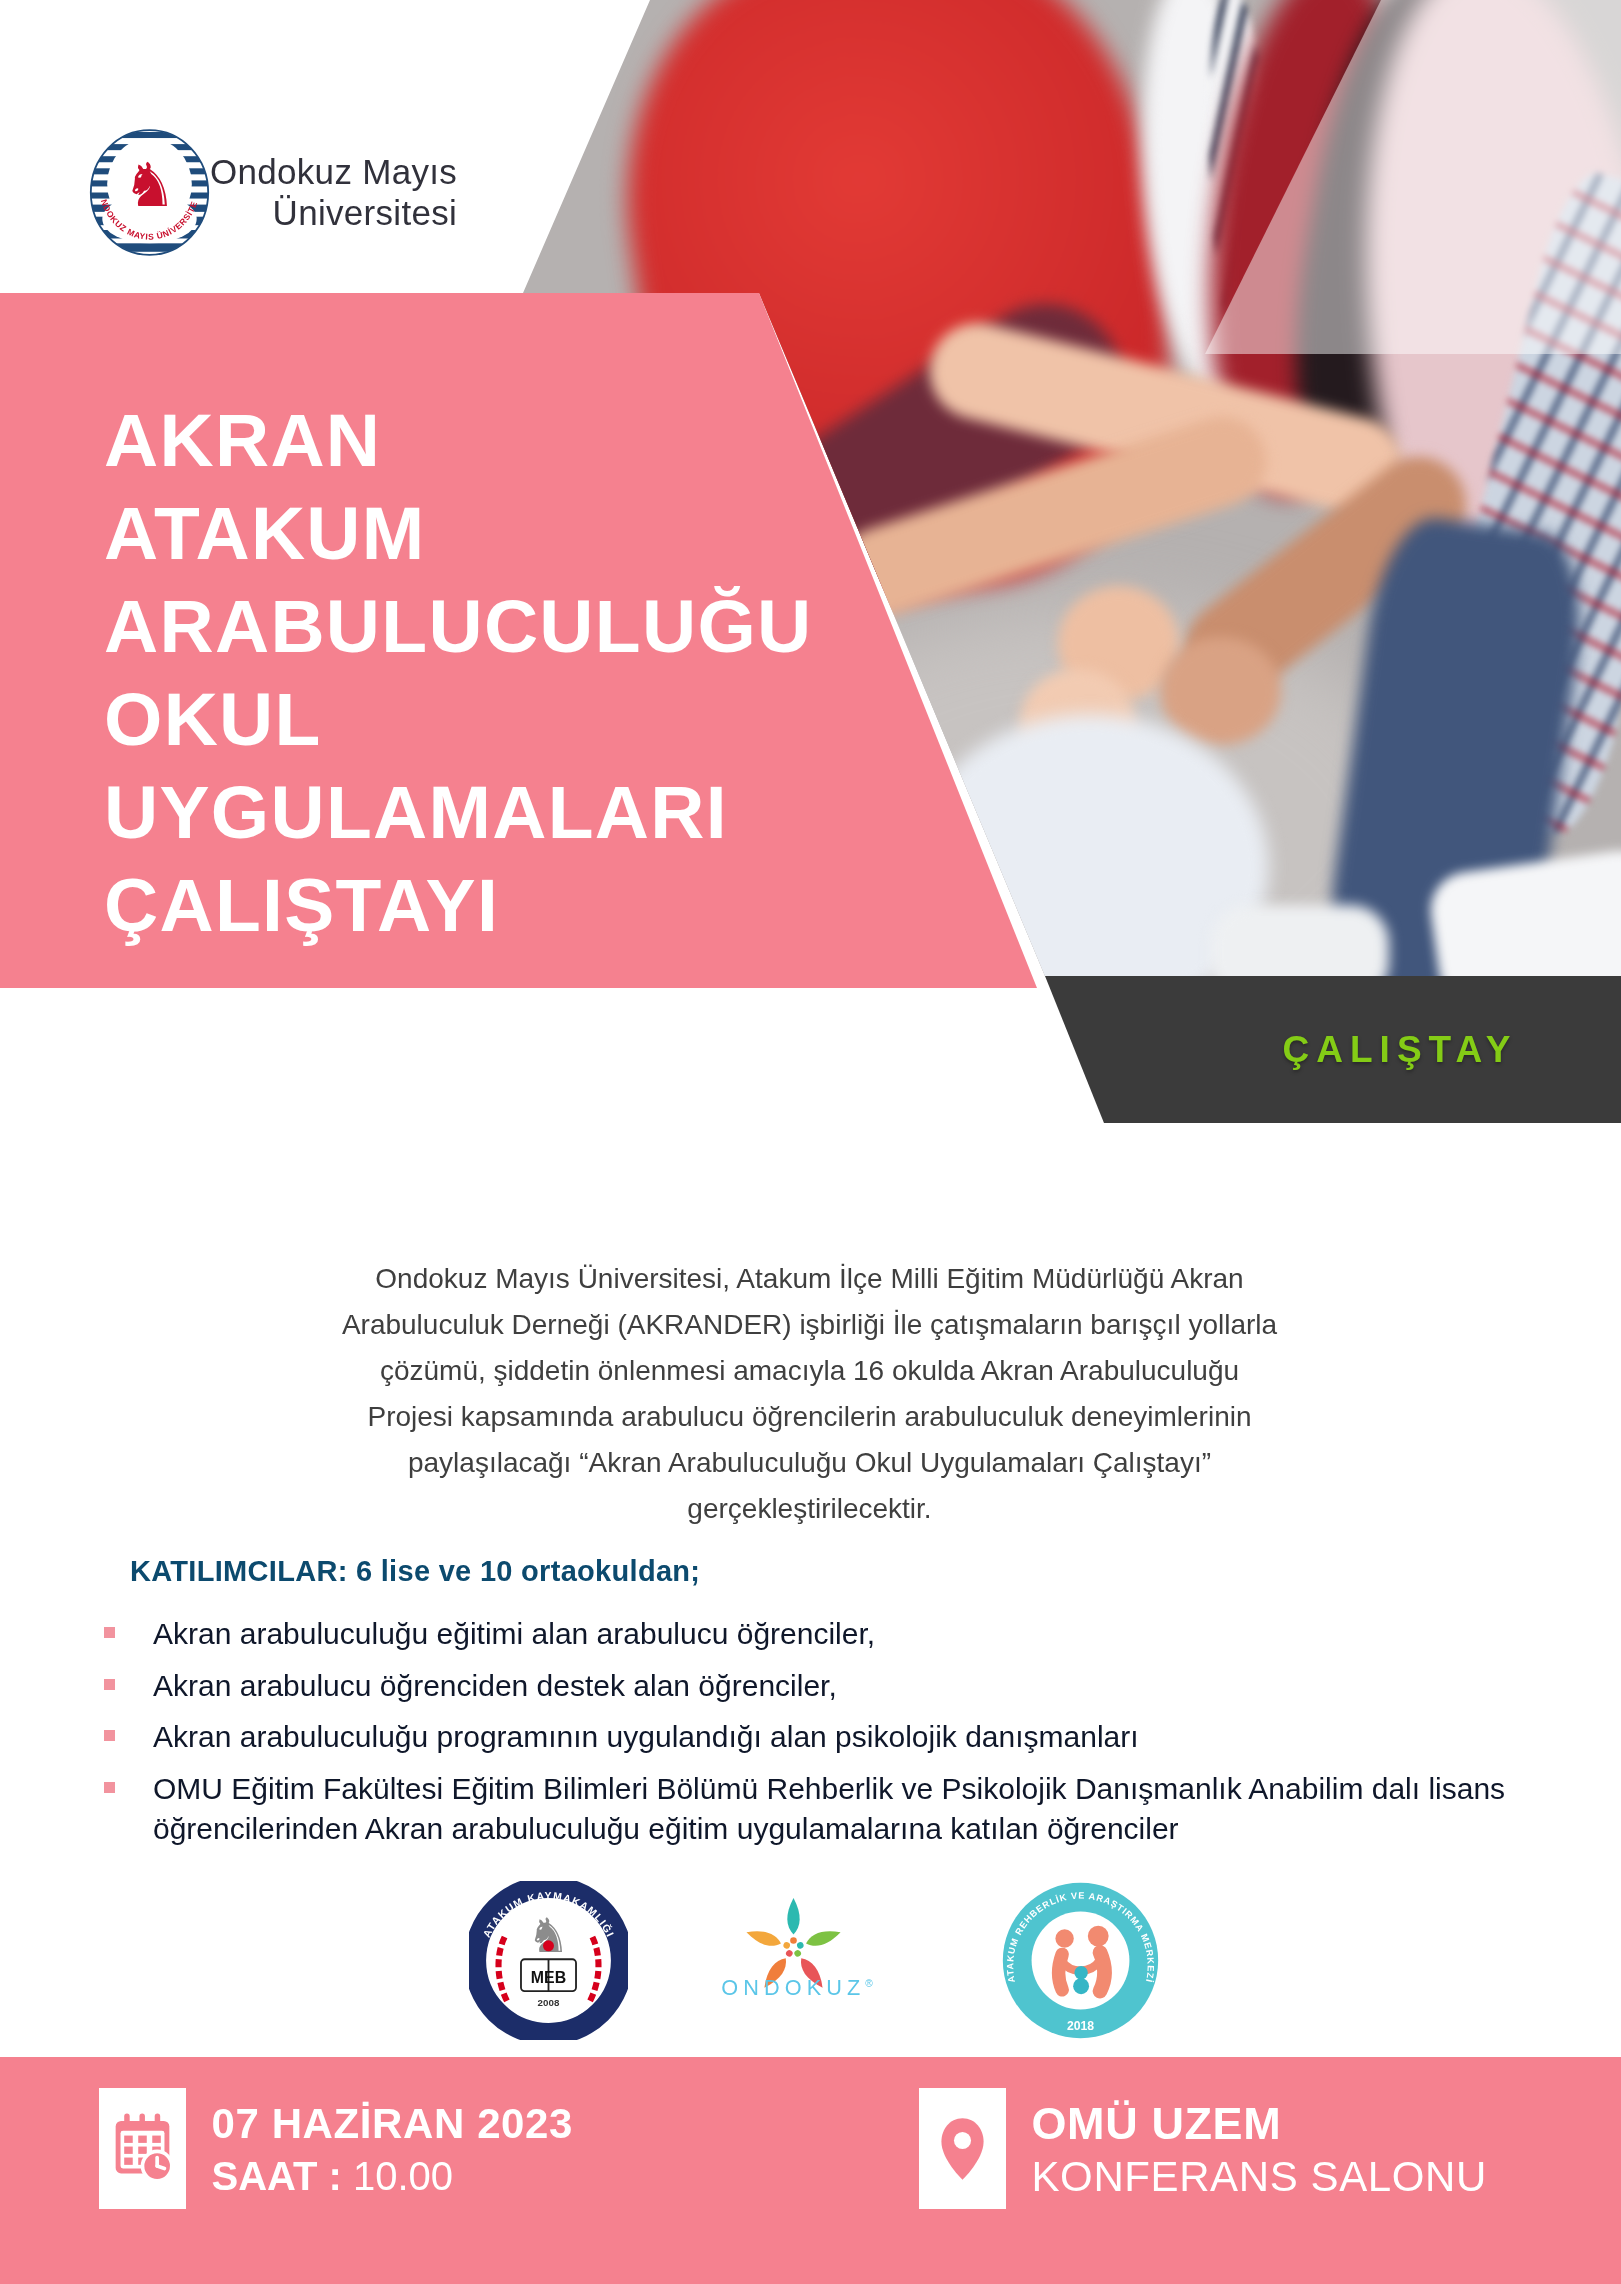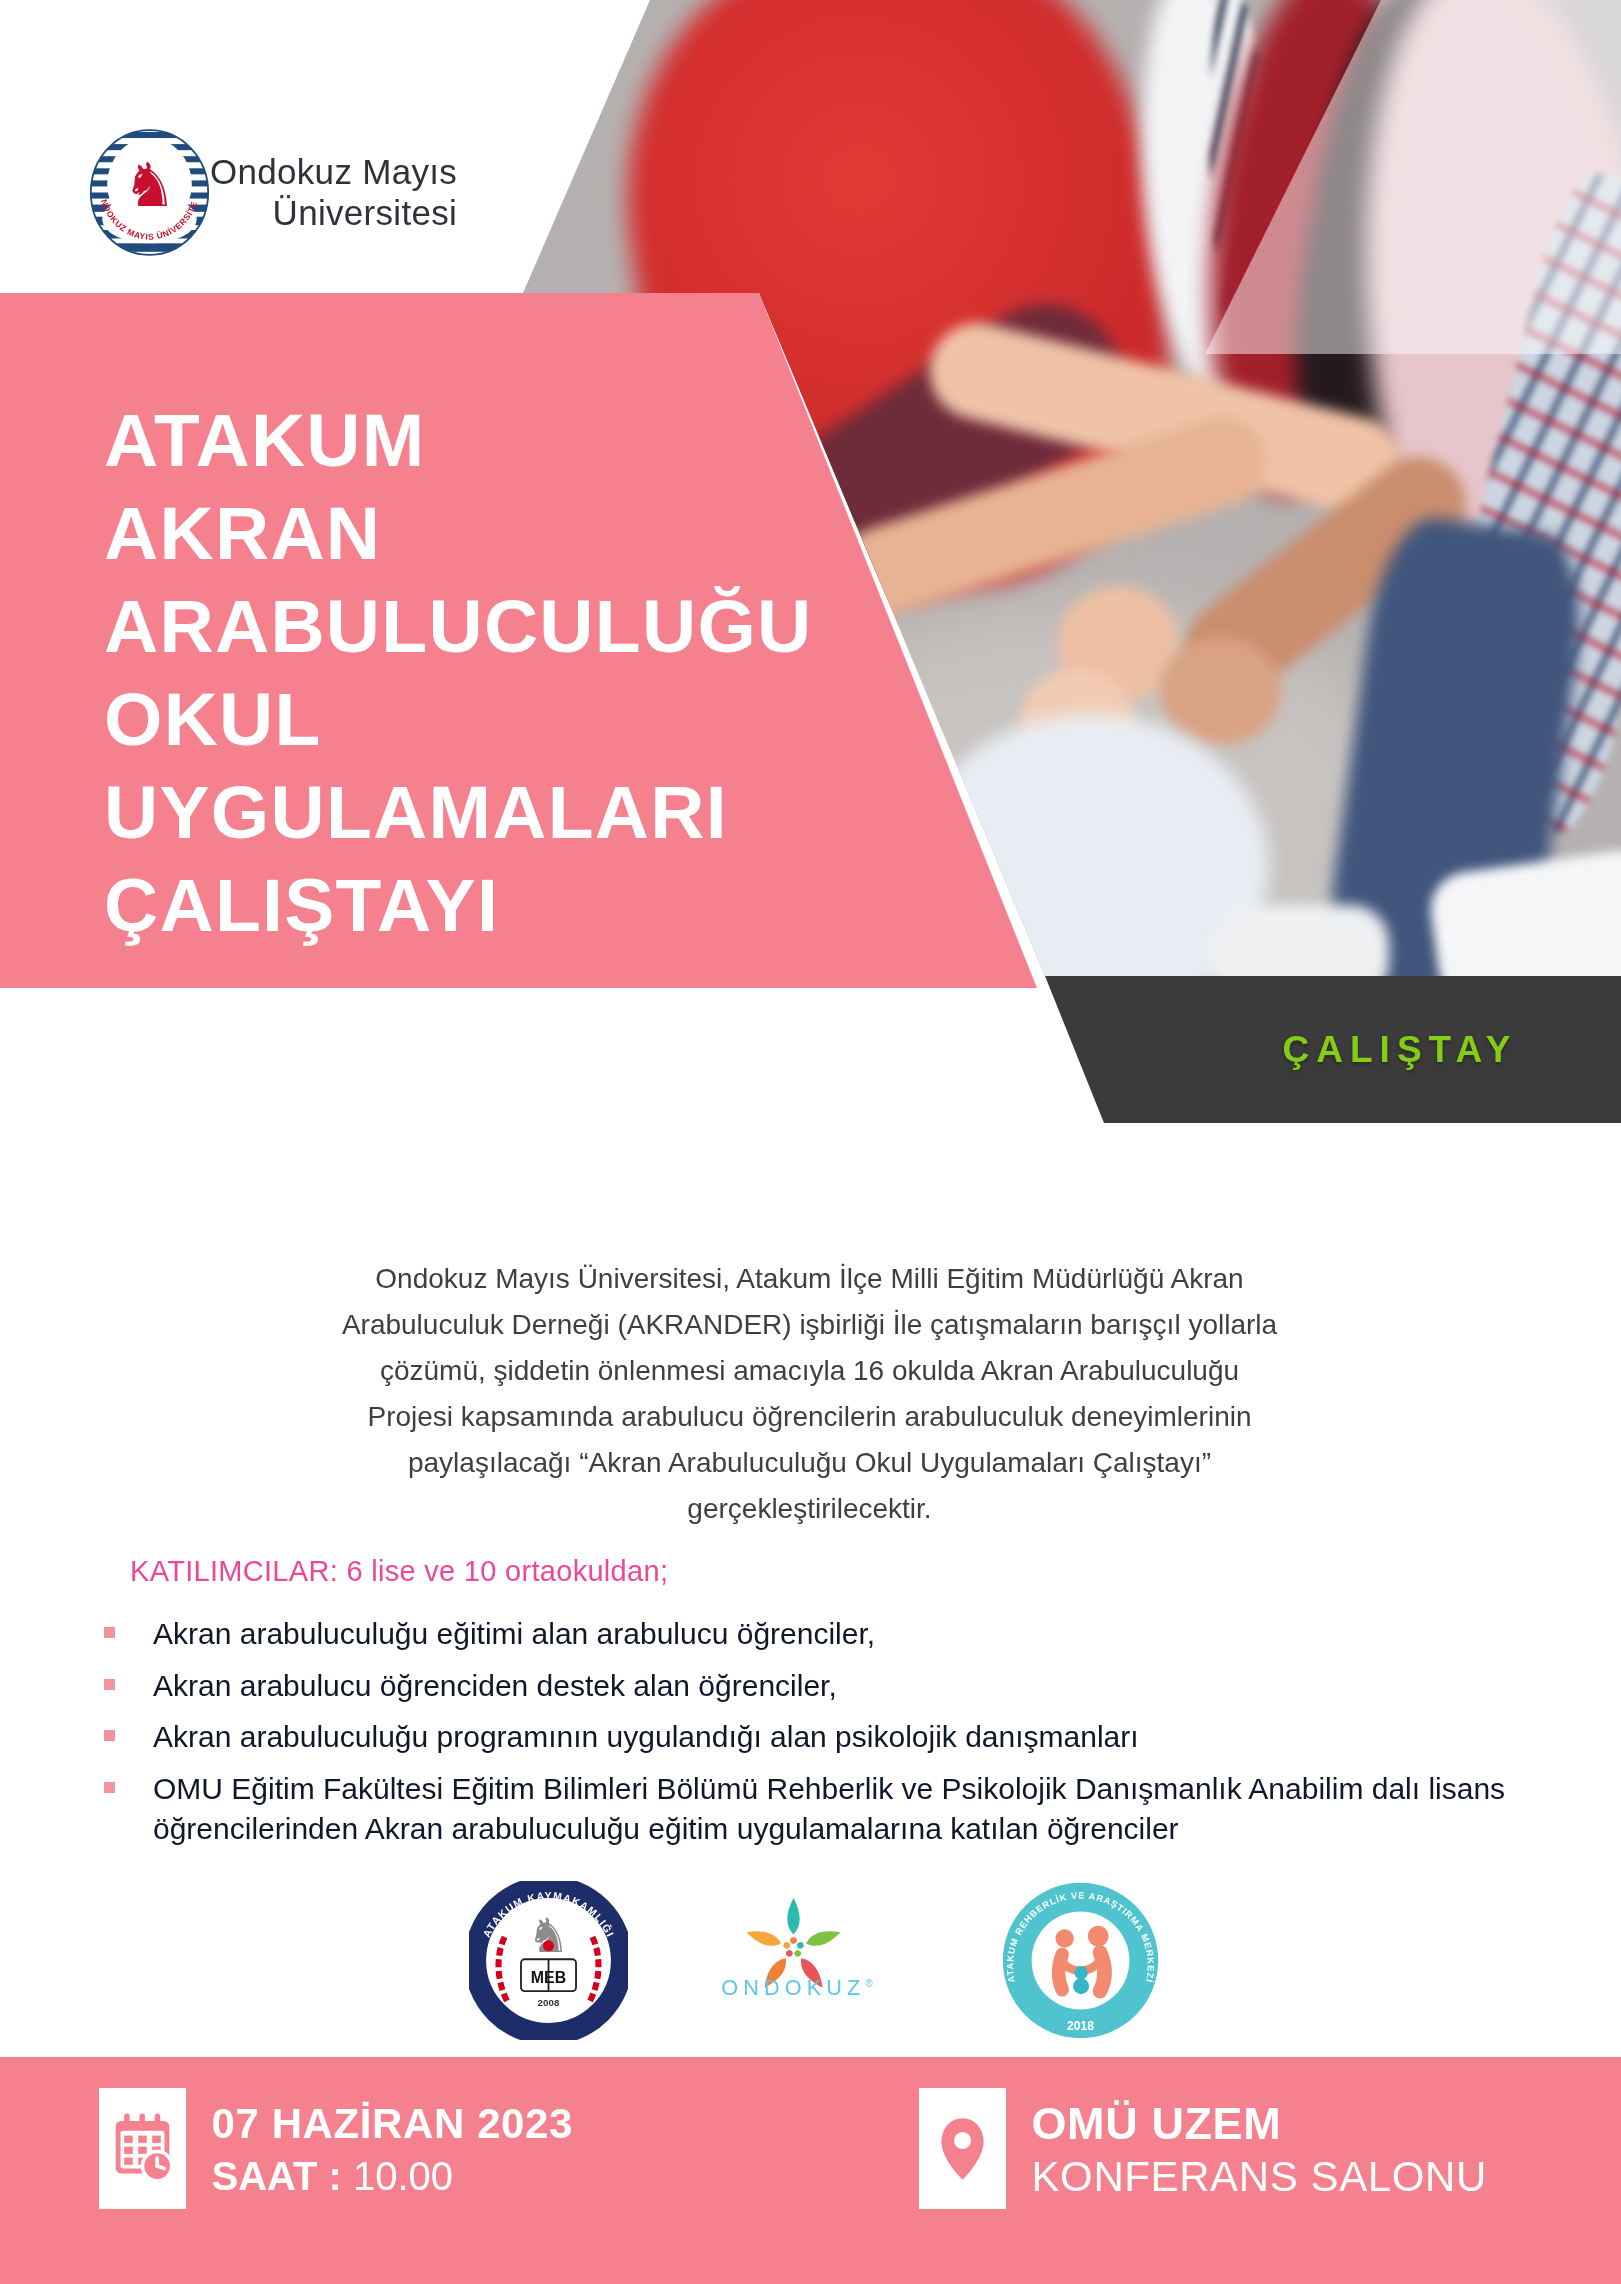--- a/index.html
+++ b/index.html
@@ -41,21 +41,21 @@
     text-shadow:0 1.9px 3.8px rgba(0,0,0,.35);
   }
   
   .intro{
     position:absolute;left:83px;top:1228px;width:1453px;
     font-size:28px;line-height:46px;color:#3F3F3F;text-align:center;white-space:pre-line;
   }
   
   .participants-heading{
     position:absolute;left:130px;top:1555px;
-    font-size:29px;font-weight:400;color:#ec4899;letter-spacing:0.3px;text-align:center;
+    font-size:29px;font-weight:700;color:#0c4a6e;letter-spacing:0.3px;text-align:center;
   }
   .bullets{position:absolute;left:153px;top:1614px;width:1418px;list-style:none;margin:0;padding:0;}
   .bullets li{
     position:relative;margin:0 0 11.5px 0;font-size:30px;line-height:40px;color:#0f172a;white-space:pre-line;
   }
   .bullets .sq{position:absolute;left:-49px;top:13.4px;width:10.8px;height:10.8px;background:#F2939E;}
   
   .partner{position:absolute;}
   .akrander-name{
     position:absolute;left:695px;top:1975px;width:204px;text-align:center;
@@ -135,22 +135,22 @@
       </text>
     </svg>
     <div class="omu-wordmark">
       <div>Ondokuz Mayıs</div>
       <div>Üniversitesi</div>
     </div>
   </div>
 
   <div class="title-block">
     <div class="title-lines">
+      <div class="t-line">AKRAN</div>
       <div class="t-line">ATAKUM</div>
-      <div class="t-line">AKRAN</div>
       <div class="t-line">ARABULUCULUĞU</div>
       <div class="t-line">OKUL</div>
       <div class="t-line">UYGULAMALARI</div>
       <div class="t-line">ÇALIŞTAYI</div>
     </div>
   </div>
 
   <div class="badge-band">
     <div class="badge-label">ÇALIŞTAY</div>
   </div>

